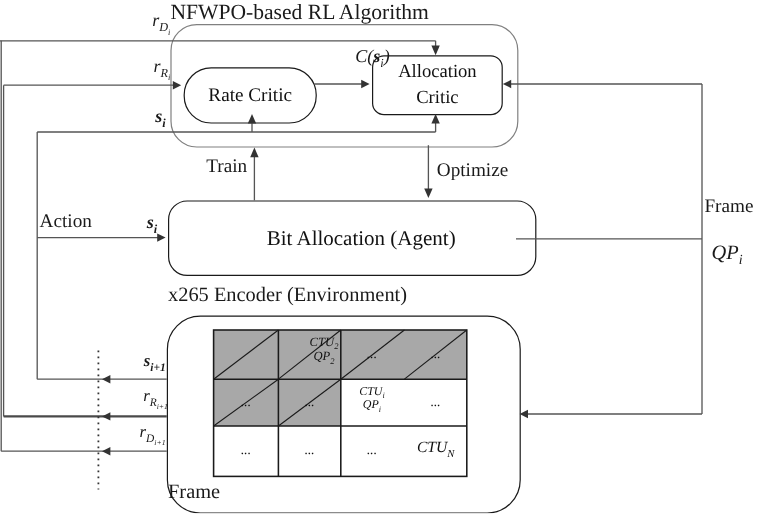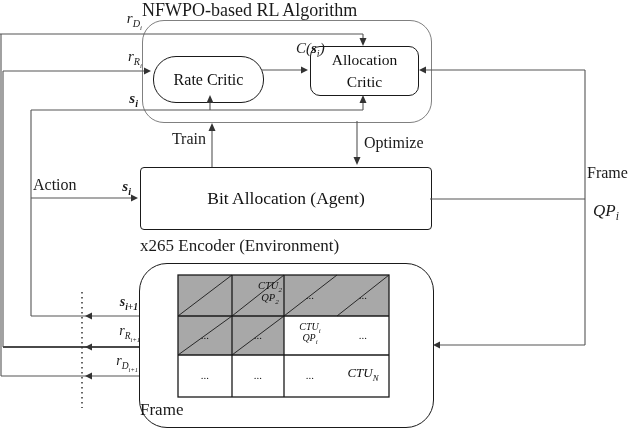--- a/index.html
+++ b/index.html
@@ -4,21 +4,21 @@
 <style>
   html,body{margin:0;padding:0;background:#fff;}
   #canvas{position:relative;width:640px;height:428px;background:#fff;overflow:hidden;
           font-family:"Liberation Serif",serif;color:#111;}
   svg{position:absolute;left:0;top:0;}
   .box{position:absolute;border:1.4px solid #1a1a1a;border-radius:10px;background:#fff;
        display:flex;flex-direction:column;align-items:center;justify-content:center;
        text-align:center;}
   .container-box{border:1.2px solid #808080;border-radius:22px;background:transparent;}
   .encoder-box{border:1.3px solid #1a1a1a;border-radius:28px;background:#fff;}
-  .agent-box{border-radius:4px;}
+  .agent-box{border-radius:16px;padding-left:15px;}
   .lbl{position:absolute;color:#1a1a1a;white-space:nowrap;}
   .m{font-style:italic;}
   .b{font-weight:bold;}
   .right{text-align:right;}
   .center{text-align:left;}
   sub{font-size:0.68em;line-height:0;}
   .cell{position:absolute;text-align:center;font-style:italic;line-height:1.1;color:#111;}
 </style>
 </head>
 <body>

